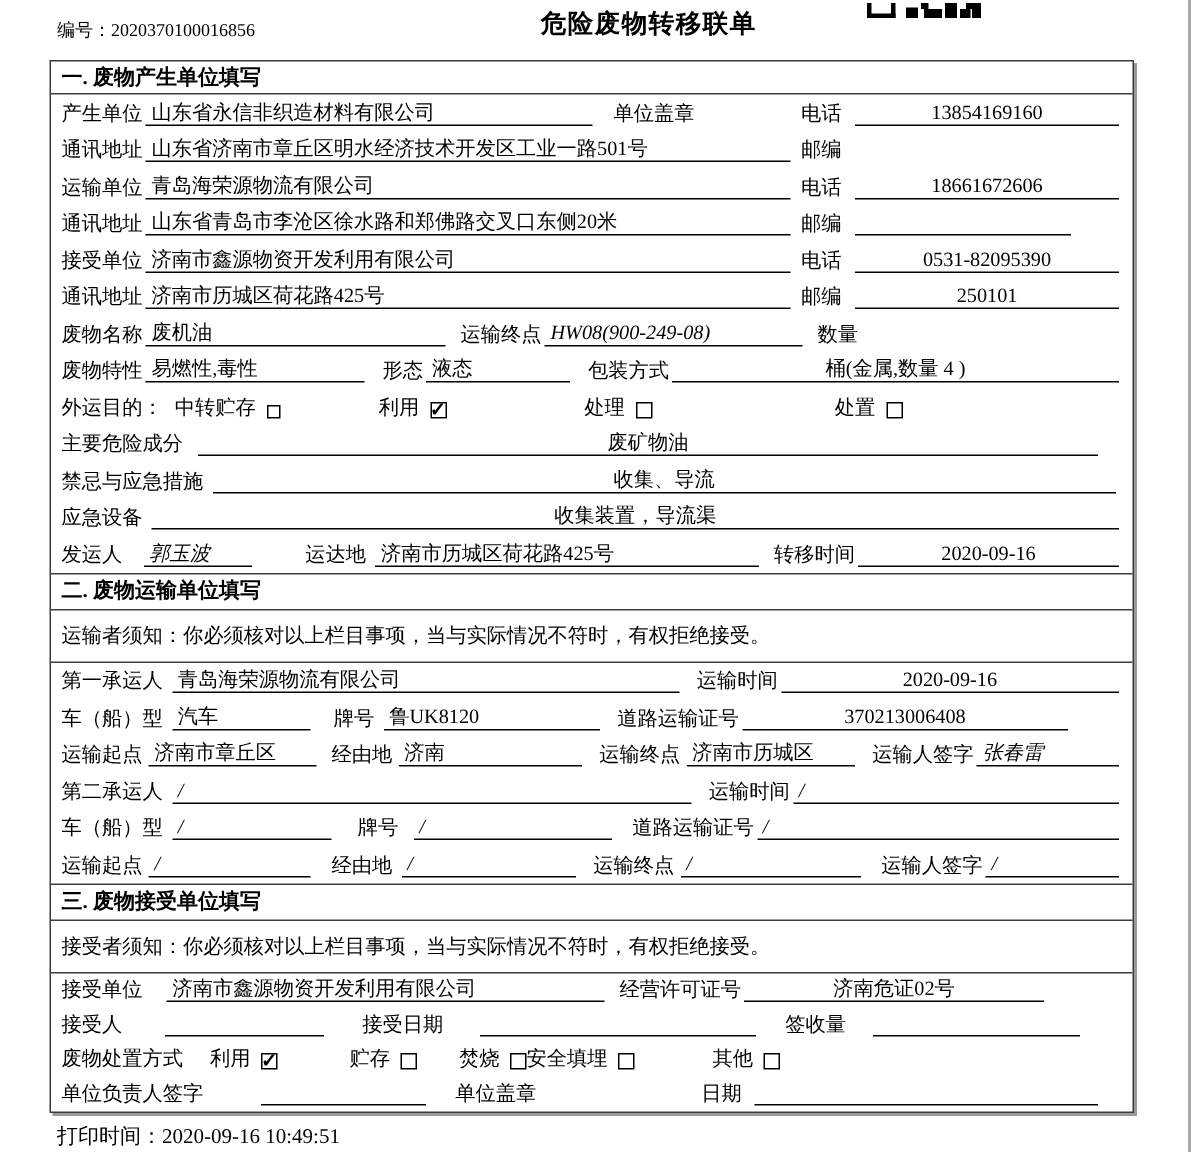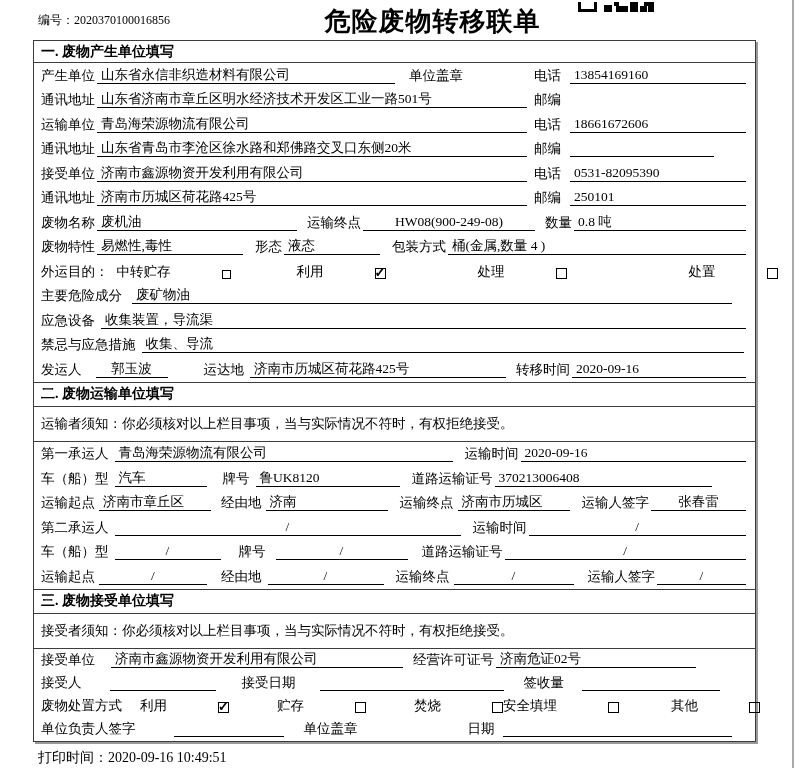--- a/index.html
+++ b/index.html
@@ -3,43 +3,43 @@
 <meta charset="utf-8">
 <style>
   html,body{margin:0;padding:0;}
   body{
     width:796px;height:768px;background:#ffffff;position:relative;overflow:hidden;
     font-family:"Liberation Serif","DejaVu Serif",serif;color:#000;font-size:13.5px;
   }
   
   .serial{position:absolute;left:38px;top:12px;font-size:12px;white-space:nowrap;}
   .doc-title{position:absolute;left:33px;top:4px;width:723px;text-align:center;
-    transform:translateX(38px);font-size:26px;font-weight:bold;letter-spacing:1px;}
+    transform:translateX(38px);font-size:17px;font-weight:bold;letter-spacing:1px;}
   .qr{position:absolute;left:578px;top:0;}
   .page-edge{position:absolute;right:2px;top:0;width:2px;height:768px;background:#a9a9a9;}
   
   .form{position:absolute;left:33px;top:40px;width:723px;border:1.5px solid #3c3c3c;
     box-shadow:2px 2px 0 #999;background:#fff;box-sizing:border-box;}
   .sec-h{font-weight:bold;font-size:14px;padding:0 7px;border-bottom:1.5px solid #3c3c3c;
     display:flex;align-items:center;box-sizing:border-box;}
   .sec-h.h1{height:22px;}
   .sec-h.h2{height:25px;}
   .notice{height:35px;border-bottom:1.5px solid #3c3c3c;display:flex;align-items:center;
     padding:0 7px;box-sizing:border-box;font-size:13.5px;}
   .row{display:flex;align-items:flex-end;height:24.5px;padding:0 7px 4px 7px;box-sizing:border-box;}
   .row.s3{height:23px;}
   .lbl{white-space:nowrap;line-height:16px;}
   .val{display:inline-block;border-bottom:1.4px solid #000;line-height:15px;min-height:15px;
     padding:0 4px 1px 4px;margin:0 2px;box-sizing:border-box;white-space:nowrap;overflow:hidden;}
-  .val.c{text-align:center;}
-  .grow{flex:1 1 auto;}
+  .val.c{text-align:left;font-style:italic;}
+  .grow{flex:1 1 auto;text-align:center;}
   .rgt{margin-left:auto;width:214px;display:flex;align-items:flex-end;flex:0 0 auto;}
   .rgt .lbl{margin-right:7px;}
   
-  .opt{display:flex;align-items:flex-end;white-space:nowrap;gap:44px;}
+  .opt{display:flex;align-items:flex-end;white-space:nowrap;}
   .cb{width:11px;height:11px;border:1.4px solid #000;display:inline-block;margin:0 0 1px 7px;
     position:relative;box-sizing:border-box;}
   .cb.small{width:9px;height:9px;}
   .cb.checked::after{content:"✓";position:absolute;left:-1px;top:-4px;font-size:13px;font-weight:bold;}
   
   .print-line{position:absolute;left:38px;top:749px;font-size:14px;white-space:nowrap;}
 </style>
 </head>
 <body>
 
@@ -121,21 +121,20 @@
         <span class="val grow">250101</span>
       </span>
   </div>
 
   <div class="row">
     <span class="lbl">废物名称</span>
     <span class="val" style="width:200px">废机油</span>
     <span class="lbl" style="margin-left:8px">运输终点</span>
     <span class="val c" style="width:172px">HW08(900-249-08)</span>
     <span class="lbl" style="margin-left:8px">数量</span>
-    <span class="val grow">0.8 吨</span>
   </div>
 
   <div class="row">
     <span class="lbl">废物特性</span>
     <span class="val" style="width:146px">易燃性,毒性</span>
     <span class="lbl" style="margin-left:10px">形态</span>
     <span class="val" style="width:96px">液态</span>
     <span class="lbl" style="margin-left:10px">包装方式</span>
     <span class="val grow">桶(金属,数量 4 )</span>
   </div>
@@ -159,27 +158,27 @@
         <span class="cb"></span>
       </span>
   </div>
 
   <div class="row">
     <span class="lbl">主要危险成分</span>
     <span class="val grow" style="margin-left:10px;margin-right:16px">废矿物油</span>
   </div>
 
   <div class="row">
+    <span class="lbl">禁忌与应急措施</span>
+    <span class="val grow" style="margin-left:6px;margin-right:4px">收集、导流</span>
+  </div>
+
+  <div class="row">
     <span class="lbl">应急设备</span>
     <span class="val grow" style="margin-left:6px">收集装置，导流渠</span>
-  </div>
-
-  <div class="row">
-    <span class="lbl">禁忌与应急措施</span>
-    <span class="val grow" style="margin-left:6px;margin-right:4px">收集、导流</span>
   </div>
 
   <div class="row">
     <span class="lbl">发运人</span>
     <span class="val c" style="width:72px;margin-left:14px">郭玉波</span>
     <span class="lbl" style="margin-left:34px">运达地</span>
     <span class="val" style="width:256px;margin-left:6px">济南市历城区荷花路425号</span>
     <span class="lbl" style="margin-left:8px">转移时间</span>
     <span class="val grow">2020-09-16</span>
   </div>
@@ -263,21 +262,21 @@
   <div class="row s3">
     <span class="lbl">废物处置方式</span>
     <span class="opt" style="margin-left:18px">
         <span class="lbl">利用</span>
         <span class="cb checked"></span>
       </span>
     <span class="opt" style="margin-left:48px">
         <span class="lbl">贮存</span>
         <span class="cb"></span>
       </span>
-    <span class="opt" style="margin-left:48px">
+    <span class="opt" style="margin-left:28px">
         <span class="lbl">焚烧</span>
         <span class="cb"></span>
       </span>
     <span class="opt" style="">
         <span class="lbl">安全填埋</span>
         <span class="cb"></span>
       </span>
     <span class="opt" style="margin-left:52px">
         <span class="lbl">其他</span>
         <span class="cb"></span>

